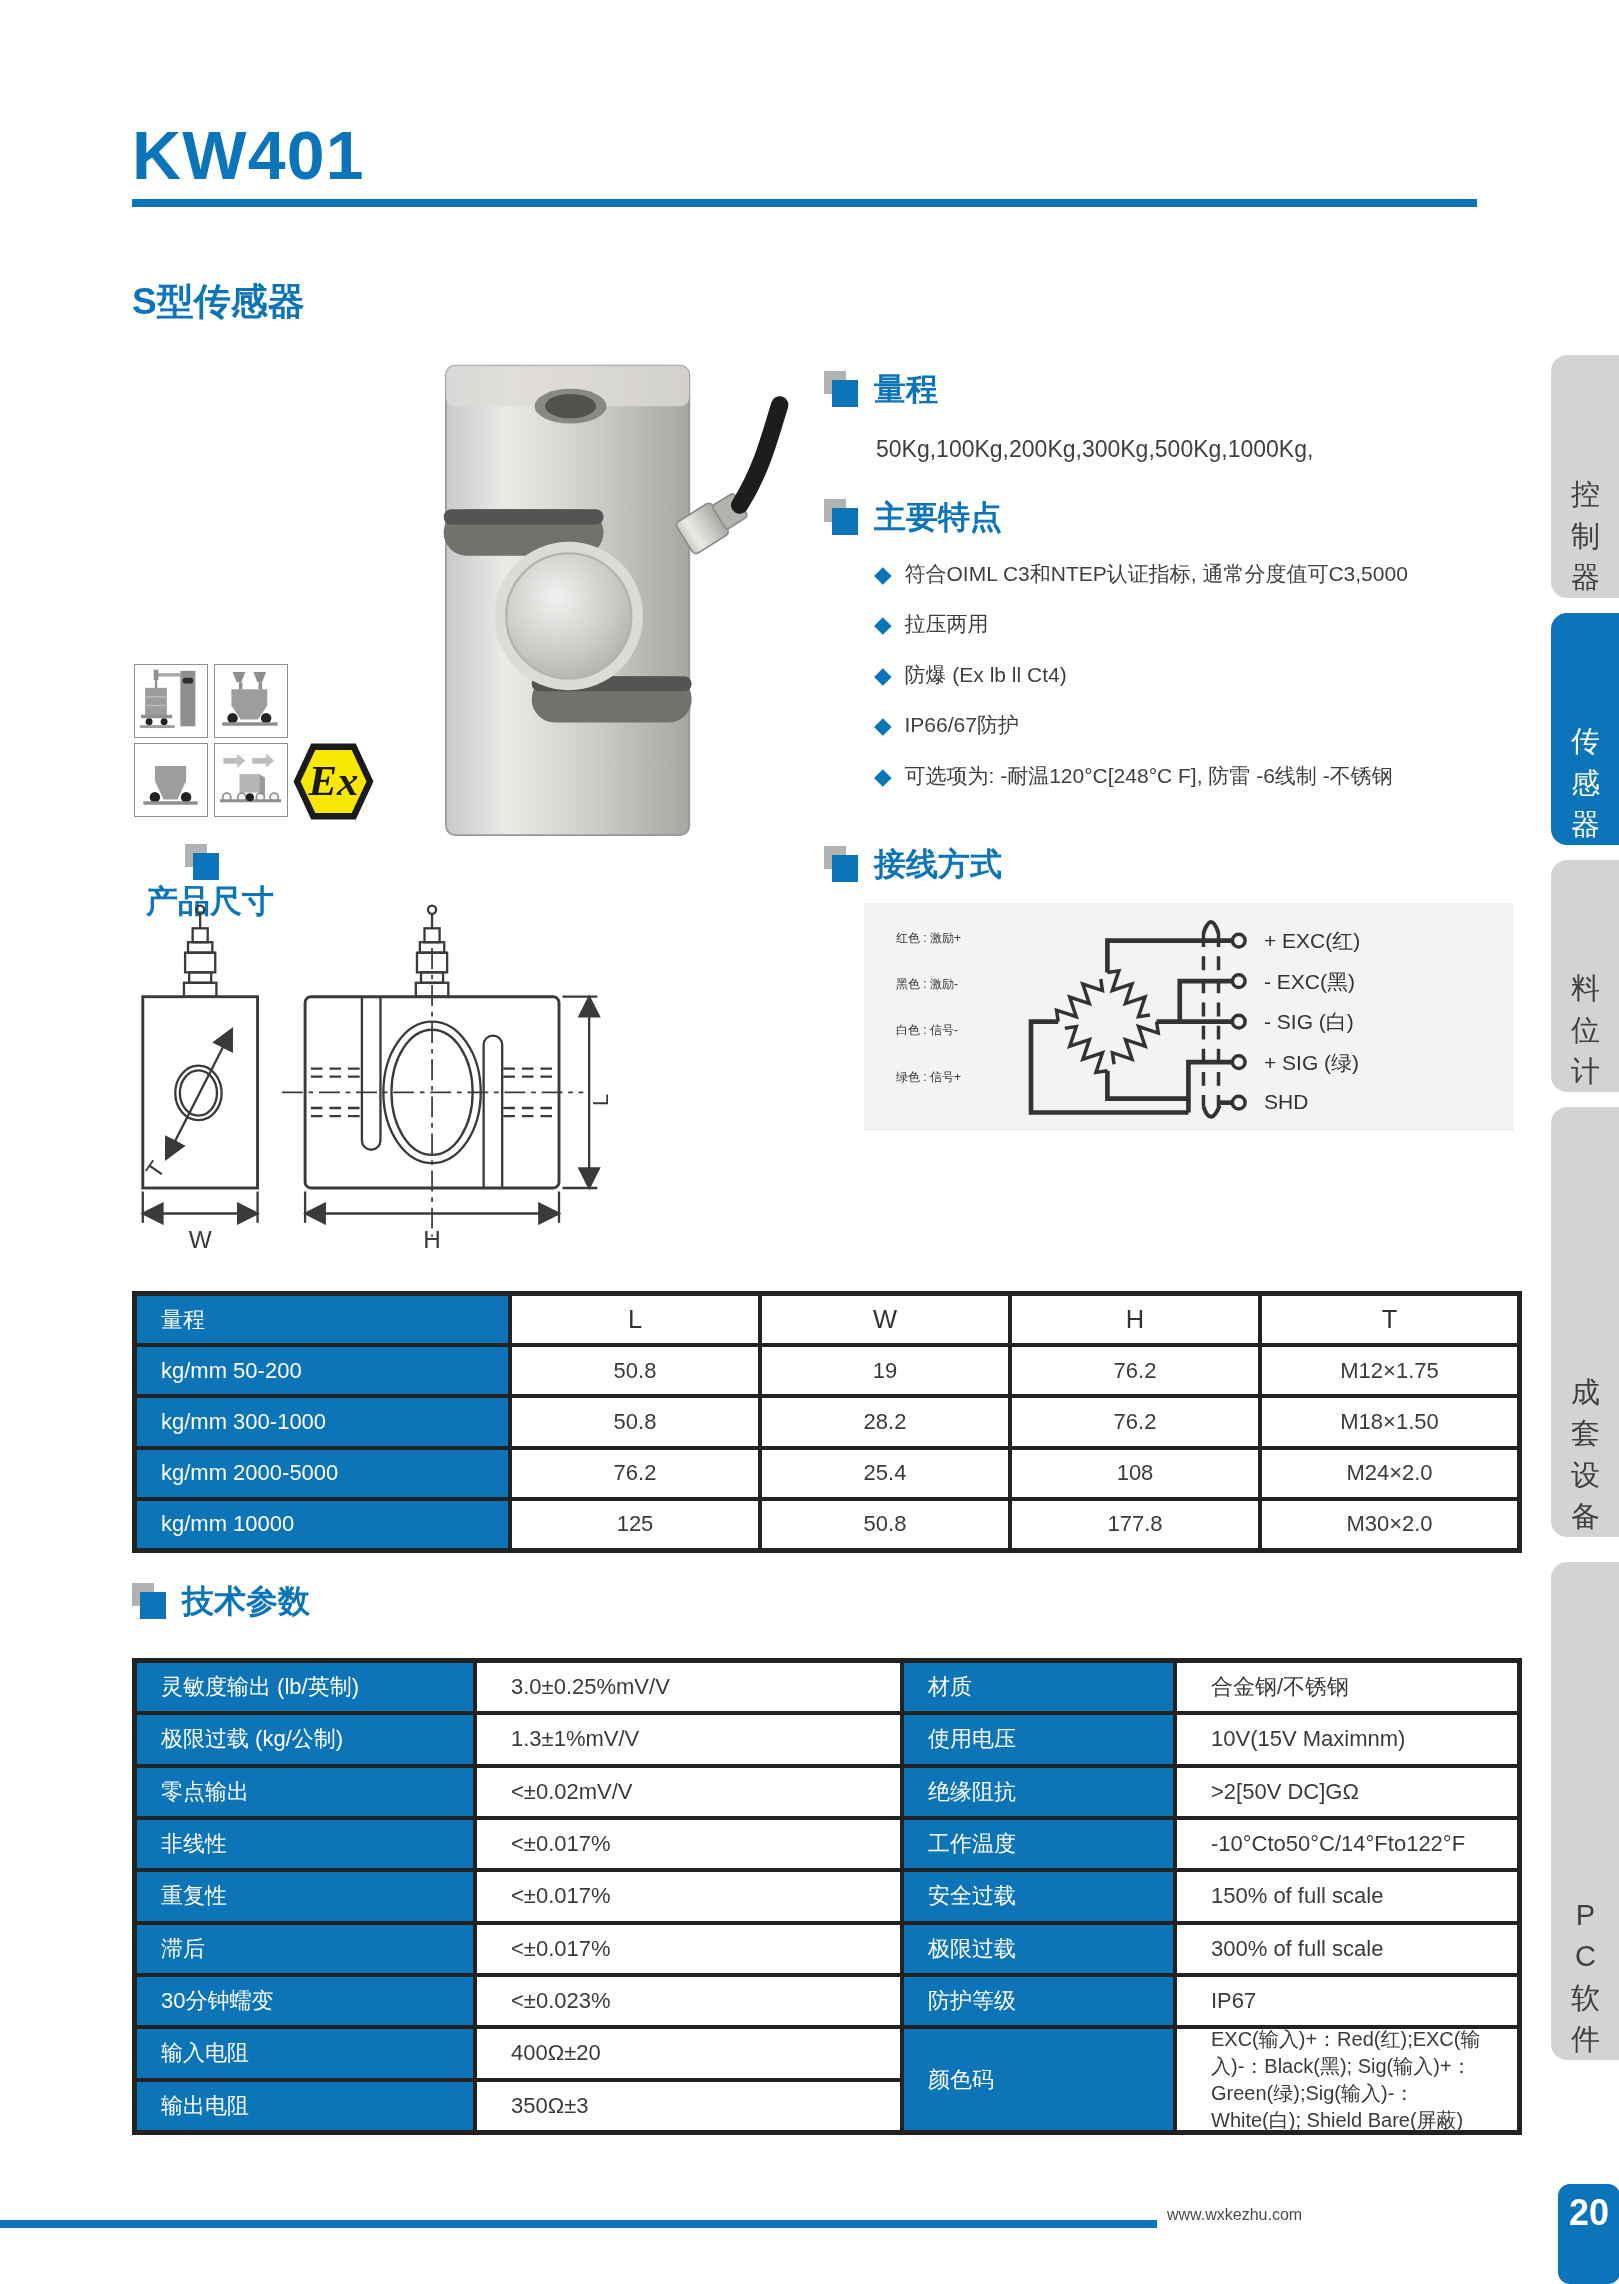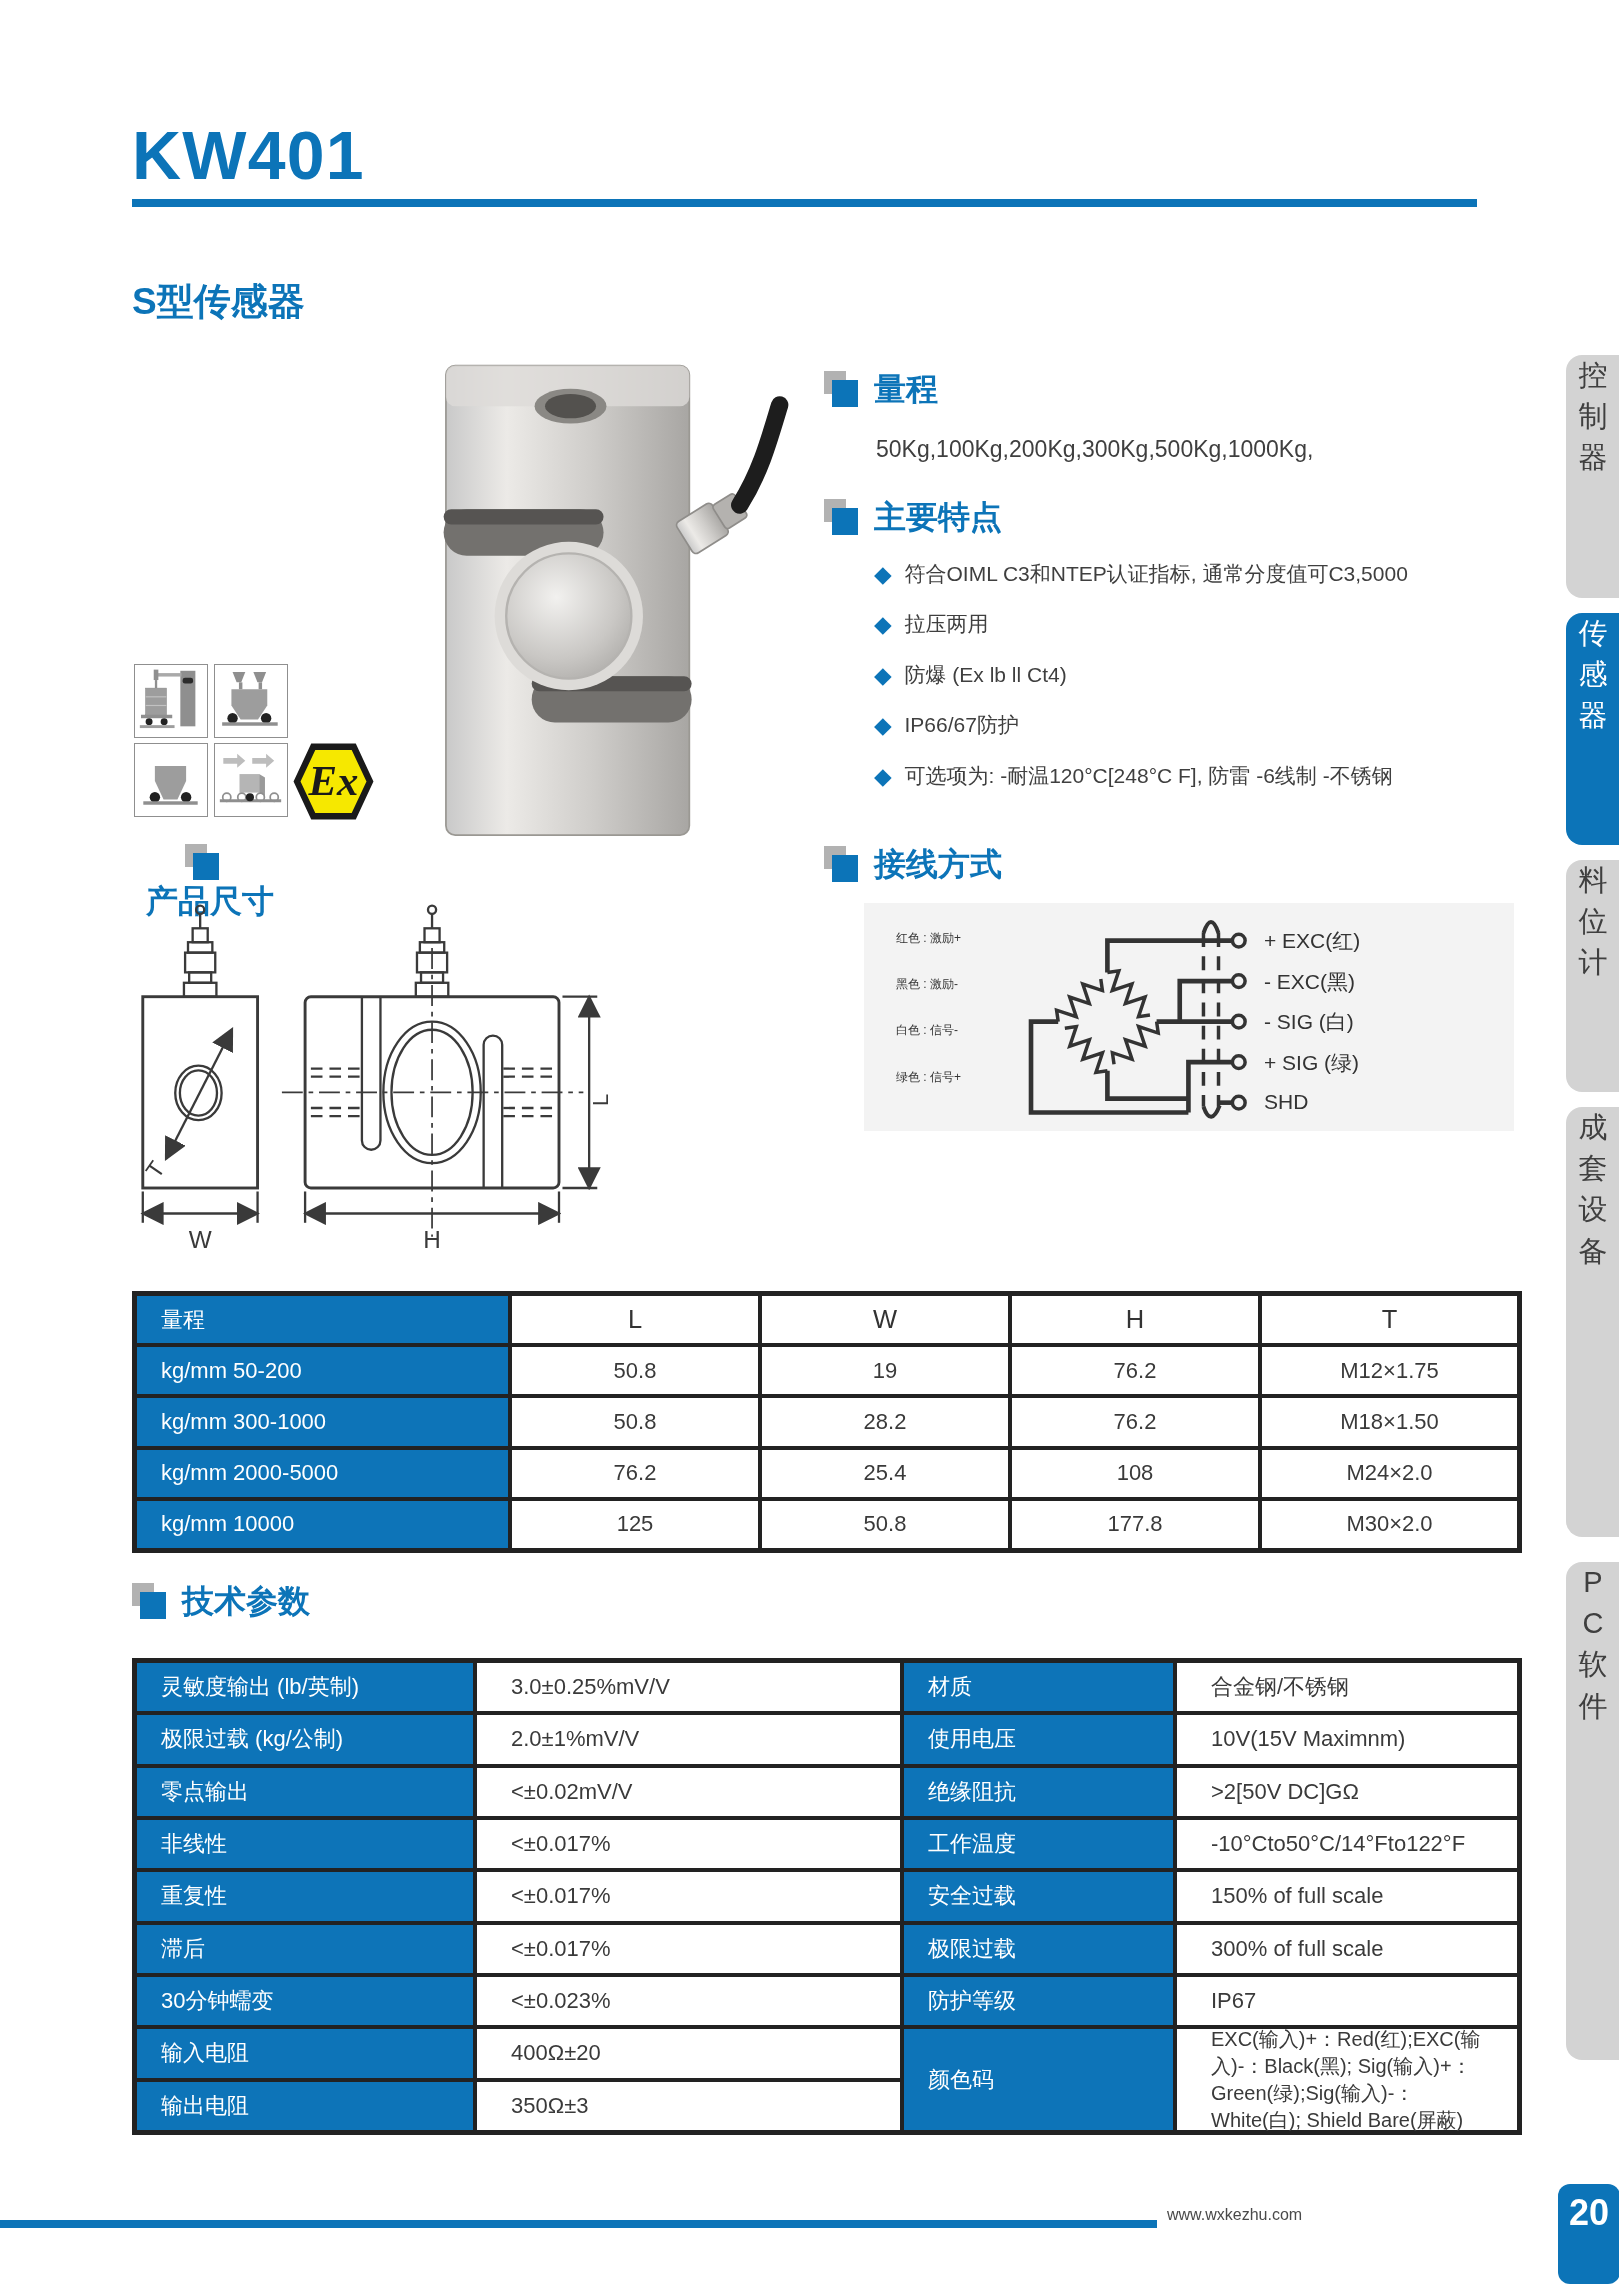--- a/index.html
+++ b/index.html
@@ -38,22 +38,22 @@
   .cell.padded{padding-left:34px;}
   #dim-table{left:132px;top:1291px;width:1380px;height:252px;
              grid-template-columns:371px 246px 246px 246px 1fr;grid-template-rows:repeat(5,1fr);}
   #dim-table .hdr{background:#fff;color:#333;font-size:25.5px;justify-content:center;}
   #spec-table{left:132px;top:1658px;width:1380px;height:467px;
               grid-template-columns:336px 423px 269px 1fr;grid-template-rows:repeat(9,1fr);}
   #spec-table .span2{grid-row:span 2;}
   #spec-table .cc-val{font-size:20px;line-height:1.35;padding-right:28px;}
 
   
-  .side-tab{position:absolute;right:0;width:54px;border-radius:16px 0 0 16px;background:#d3d3d3;
-            display:flex;align-items:flex-start;justify-content:center;margin-left:36px;}
+  .side-tab{position:absolute;right:0;width:69px;border-radius:16px 0 0 16px;background:#d3d3d3;
+            display:flex;align-items:flex-end;justify-content:center;margin-left:36px;}
   .side-tab.active{background:#0c74b8;}
   .tab-label{width:1.35em;word-break:break-all;text-align:center;line-height:1.42;
              font-size:29px;color:#3f3f3f;}
   .side-tab.active .tab-label{color:#fff;}
 
   
   #footer-bar{left:0;top:2220px;width:1157px;height:8px;background:#0c74b8;}
   #site-text{left:1167px;top:2206px;font-size:16px;color:#4a4a4a;}
   #page-box{left:1558px;top:2184px;width:62px;height:100px;background:#0c74b8;border-radius:12px;}
   #page-num{position:absolute;left:0;top:8px;width:100%;text-align:center;
@@ -361,21 +361,21 @@
     <h2>技术参数</h2>
   </div>
 
   <div class="blk-table" id="spec-table">
     <div class="cell blue">灵敏度输出 (lb/英制)</div>
     <div class="cell white padded">3.0±0.25%mV/V</div>
     <div class="cell blue">材质</div>
     <div class="cell white padded">合金钢/不锈钢</div>
 
     <div class="cell blue">极限过载 (kg/公制)</div>
-    <div class="cell white padded">2.0±1%mV/V</div>
+    <div class="cell white padded">1.3±1%mV/V</div>
     <div class="cell blue">使用电压</div>
     <div class="cell white padded">10V(15V Maximnm)</div>
 
     <div class="cell blue">零点输出</div>
     <div class="cell white padded">&lt;±0.02mV/V</div>
     <div class="cell blue">绝缘阻抗</div>
     <div class="cell white padded">&gt;2[50V DC]GΩ</div>
 
     <div class="cell blue">非线性</div>
     <div class="cell white padded">&lt;±0.017%</div>

